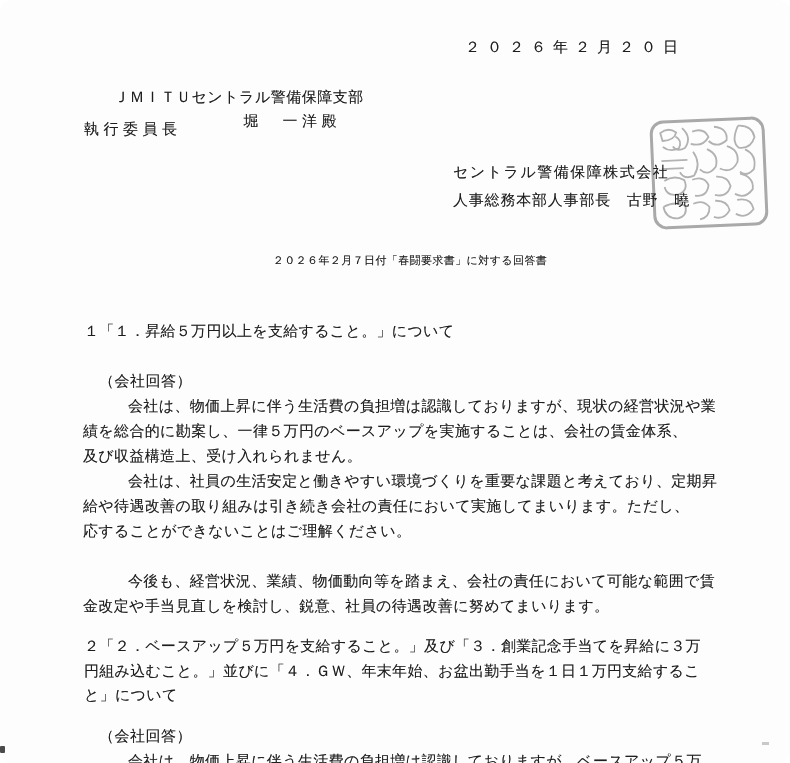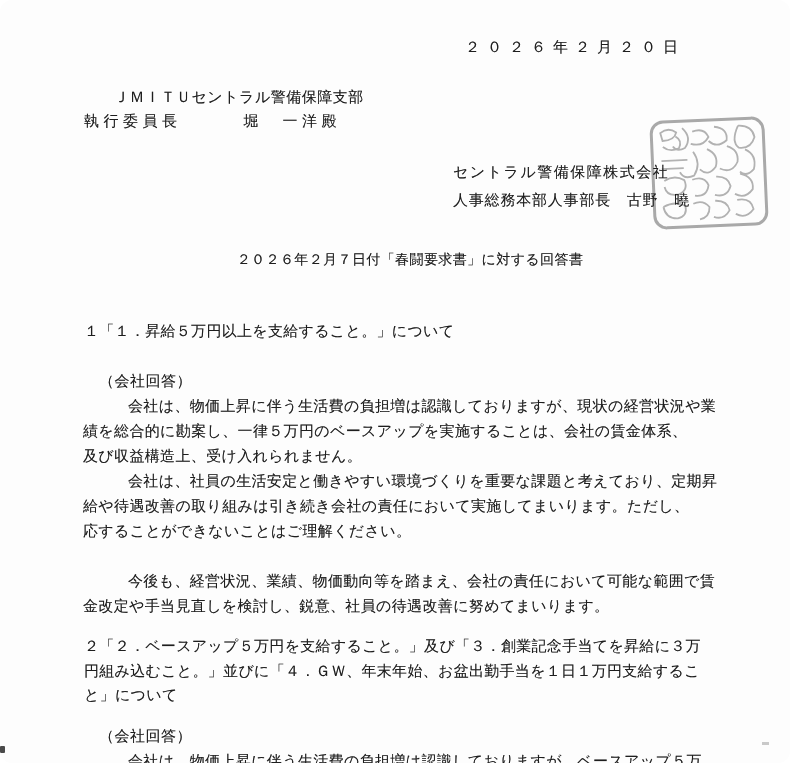--- a/index.html
+++ b/index.html
@@ -10,26 +10,26 @@
     overflow:hidden;
     font-family:"Liberation Serif","DejaVu Serif",serif;
     color:#1e1e1e;
     border-radius:12px;
   }
   .abs{position:absolute;white-space:nowrap;}
   .txt{font-size:15px;line-height:20px;text-shadow:0 0 0.5px rgba(40,40,40,0.45);}
   .date{top:37px;left:300px;width:385px;text-align:right;letter-spacing:7px;}
   .recip-org{top:87px;left:114px;letter-spacing:0.5px;}
   .recip-line2{top:111px;left:84px;display:flex;}
-  .recip-title{letter-spacing:4.5px;}
+  .recip-title{letter-spacing:4.5px;margin-top:8px;}
   .recip-name{margin-left:62px;letter-spacing:4.5px;}
   .sender{z-index:2;letter-spacing:1.5px;}
   .sender-company{top:162px;left:453px;}
   .sender-person{top:190px;left:453px;letter-spacing:0.8px;}
-  .doc-title{top:250px;left:30px;width:760px;text-align:center;letter-spacing:0.4px;font-size:14px;}
+  .doc-title{top:250px;left:30px;width:760px;text-align:center;letter-spacing:0.4px;font-size:11px;}
   .heading{left:84px;width:650px;white-space:normal;letter-spacing:0.3px;}
   .heading .hline{height:24.5px;line-height:24.5px;white-space:nowrap;}
   .s1-heading{top:319px;}
   .s2-heading{top:634px;}
   .reply{left:99px;letter-spacing:0.5px;}
   .reply-1{top:371px;}
   .reply-2{top:726px;}
   .para{left:83px;width:645px;white-space:normal;letter-spacing:0.35px;}
   .para .line{height:25px;line-height:25px;white-space:nowrap;}
   .para .line.indent{text-indent:45px;}

